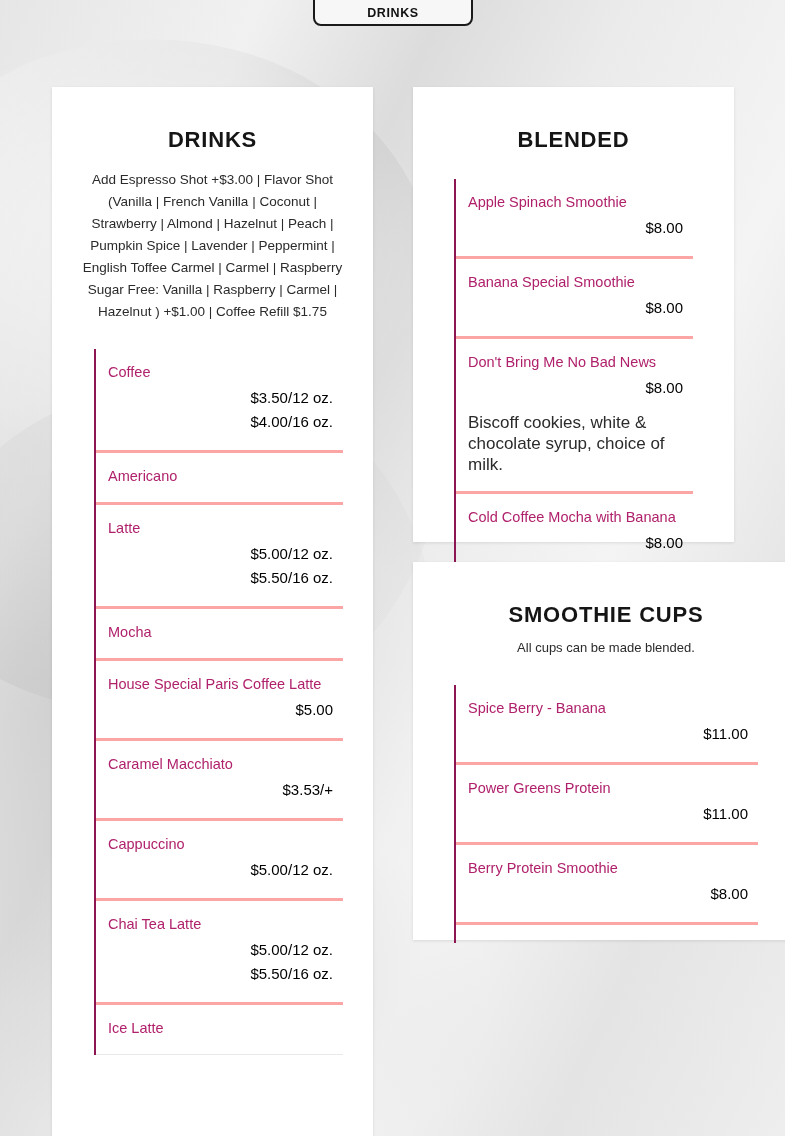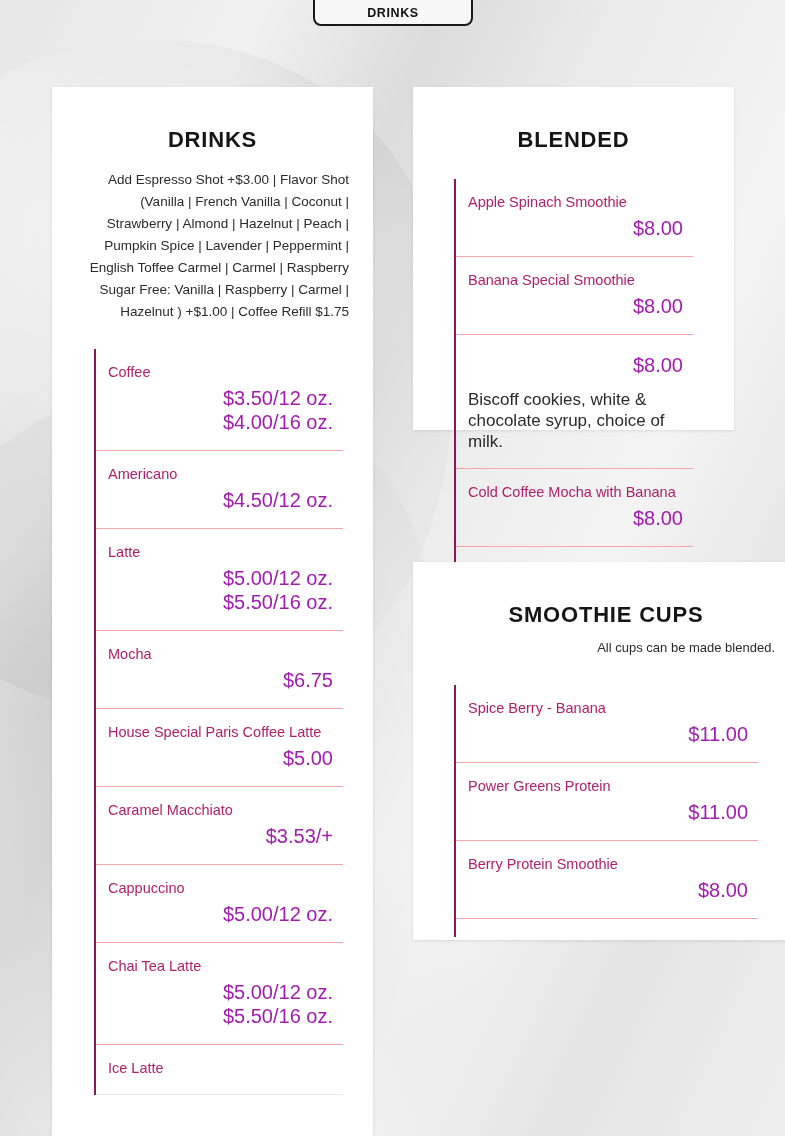--- a/index.html
+++ b/index.html
@@ -85,70 +85,70 @@
     z-index: 2;
   }
 
   .card {
     position: absolute;
     background: #ffffff;
     box-shadow: 0 1px 3px rgba(0,0,0,0.10);
   }
 
   #card-drinks   { left: 52px;  top: 87px;  width: 321px; height: 1049px; }
-  #card-blended  { left: 413px; top: 87px;  width: 321px; height: 343px; }
+  #card-blended  { left: 413px; top: 87px;  width: 321px; height: 455px; }
   #card-smoothie { left: 413px; top: 562px; width: 386px; height: 378px; }
 
   .card-title {
     text-align: center;
     font-size: 22px;
     font-weight: bold;
     color: #151515;
     letter-spacing: 0.8px;
     padding-top: 40px;
   }
 
   .card-desc {
     font-size: 13.5px;
     line-height: 22px;
     color: #2b2b2b;
-    text-align: right;
+    text-align: center;
     padding: 16px 24px 0 24px;
   }
   .card-desc.tight { padding-top: 9px; font-size: 13px; }
 
   
   .items {
     position: relative;
     margin: 26px 30px 0 42px;
     border-left: 2px solid #8d1752;
     padding-left: 0;
   }
   #card-blended .items,
   #card-smoothie .items { margin-left: 41px; margin-right: 41px; }
 
   .item {
     padding: 14px 0 16px 12px;
-    border-bottom: 1px solid #fca5a5;
+    border-bottom: 3px solid #fca5a5;
   }
   .item:last-child { border-bottom: 1px solid #e9e9e9; }
 
   .item-name {
     font-size: 14.5px;
     color: #b0216b;
     line-height: 19px;
   }
   .prices {
     margin-top: 4px;
     text-align: right;
     padding-right: 10px;
   }
   .price {
-    font-size: 20px;
-    color: #a21caf;
+    font-size: 15px;
+    color: #000000;
     line-height: 24px;
   }
   .item-note {
     margin-top: 12px;
     font-size: 17px;
     line-height: 21px;
     color: #2b2b2b;
   }
 
   .spacer-row { height: 18px; }
@@ -174,36 +174,30 @@
     <div class="items">
         <div class="item">
           <div class="item-name">Coffee</div>
           <div class="prices">
             <div class="price">$3.50/12 oz.</div>
             <div class="price">$4.00/16 oz.</div>
           </div>
         </div>
         <div class="item">
           <div class="item-name">Americano</div>
-          <div class="prices">
-            <div class="price">$4.50/12 oz.</div>
-          </div>
         </div>
         <div class="item">
           <div class="item-name">Latte</div>
           <div class="prices">
             <div class="price">$5.00/12 oz.</div>
             <div class="price">$5.50/16 oz.</div>
           </div>
         </div>
         <div class="item">
           <div class="item-name">Mocha</div>
-          <div class="prices">
-            <div class="price">$6.75</div>
-          </div>
         </div>
         <div class="item">
           <div class="item-name">House Special Paris Coffee Latte</div>
           <div class="prices">
             <div class="price">$5.00</div>
           </div>
         </div>
         <div class="item">
           <div class="item-name">Caramel Macchiato</div>
           <div class="prices">
@@ -238,20 +232,21 @@
             <div class="price">$8.00</div>
           </div>
         </div>
         <div class="item">
           <div class="item-name">Banana Special Smoothie</div>
           <div class="prices">
             <div class="price">$8.00</div>
           </div>
         </div>
         <div class="item">
+          <div class="item-name">Don't Bring Me No Bad News</div>
           <div class="prices">
             <div class="price">$8.00</div>
           </div>
           <div class="item-note">Biscoff cookies, white &amp; chocolate syrup, choice of milk.</div>
         </div>
         <div class="item">
           <div class="item-name">Cold Coffee Mocha with Banana</div>
           <div class="prices">
             <div class="price">$8.00</div>
           </div>

